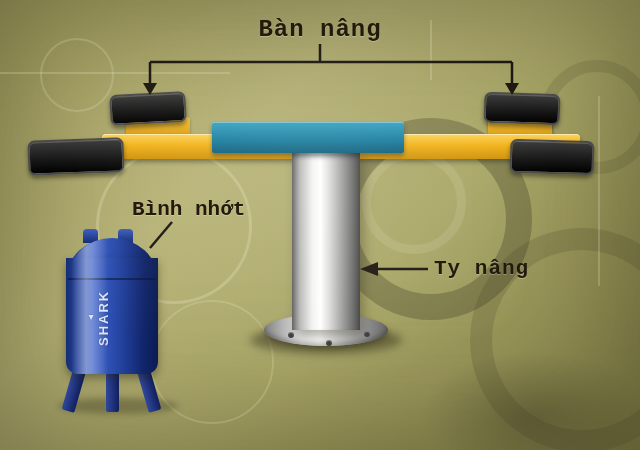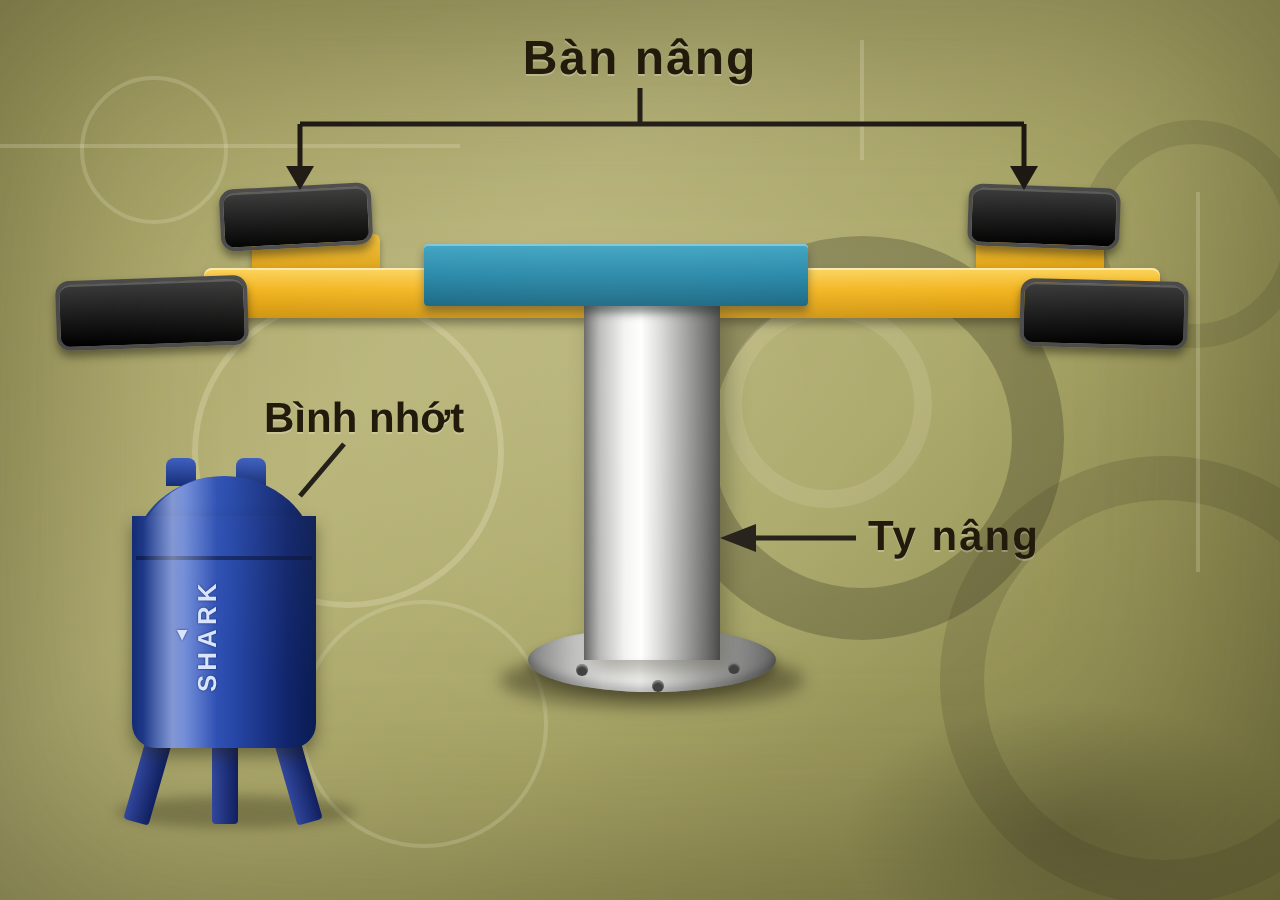--- a/index.html
+++ b/index.html
@@ -78,21 +78,21 @@
   .tank .brand .logo{font-size:9px;letter-spacing:0;}
   .leg{position:absolute;width:13px;height:48px;background:linear-gradient(90deg,#31479c,#101f5e);z-index:5;
     border-radius:2px;}
   .leg.l1{left:68px;top:364px;transform:rotate(16deg);}
   .leg.l2{left:106px;top:368px;height:44px;}
   .leg.l3{left:142px;top:364px;transform:rotate(-16deg);}
   .tank-shadow{position:absolute;left:58px;top:398px;width:120px;height:16px;border-radius:50%;
     background:rgba(52,48,26,.35);filter:blur(3px);z-index:2;}
   
   .label{position:absolute;z-index:10;color:#221b0c;font-weight:bold;
-    text-shadow:0 1px 0 rgba(255,255,250,.25);}
+    text-shadow:0 1px 0 rgba(255,255,250,.25);font-family:Liberation Mono, monospace;}
   .label.title{left:50%;transform:translateX(-50%);top:16px;font-size:24px;letter-spacing:1px;}
   .label.tank-label{left:110px;top:198px;font-size:21px;margin-left:22px;}
   .label.piston-label{left:434px;top:257px;font-size:21px;letter-spacing:1px;}
   .lines{position:absolute;inset:0;z-index:8;pointer-events:none;}
 </style>
 </head>
 <body>
 
 <div class="stage">
 

